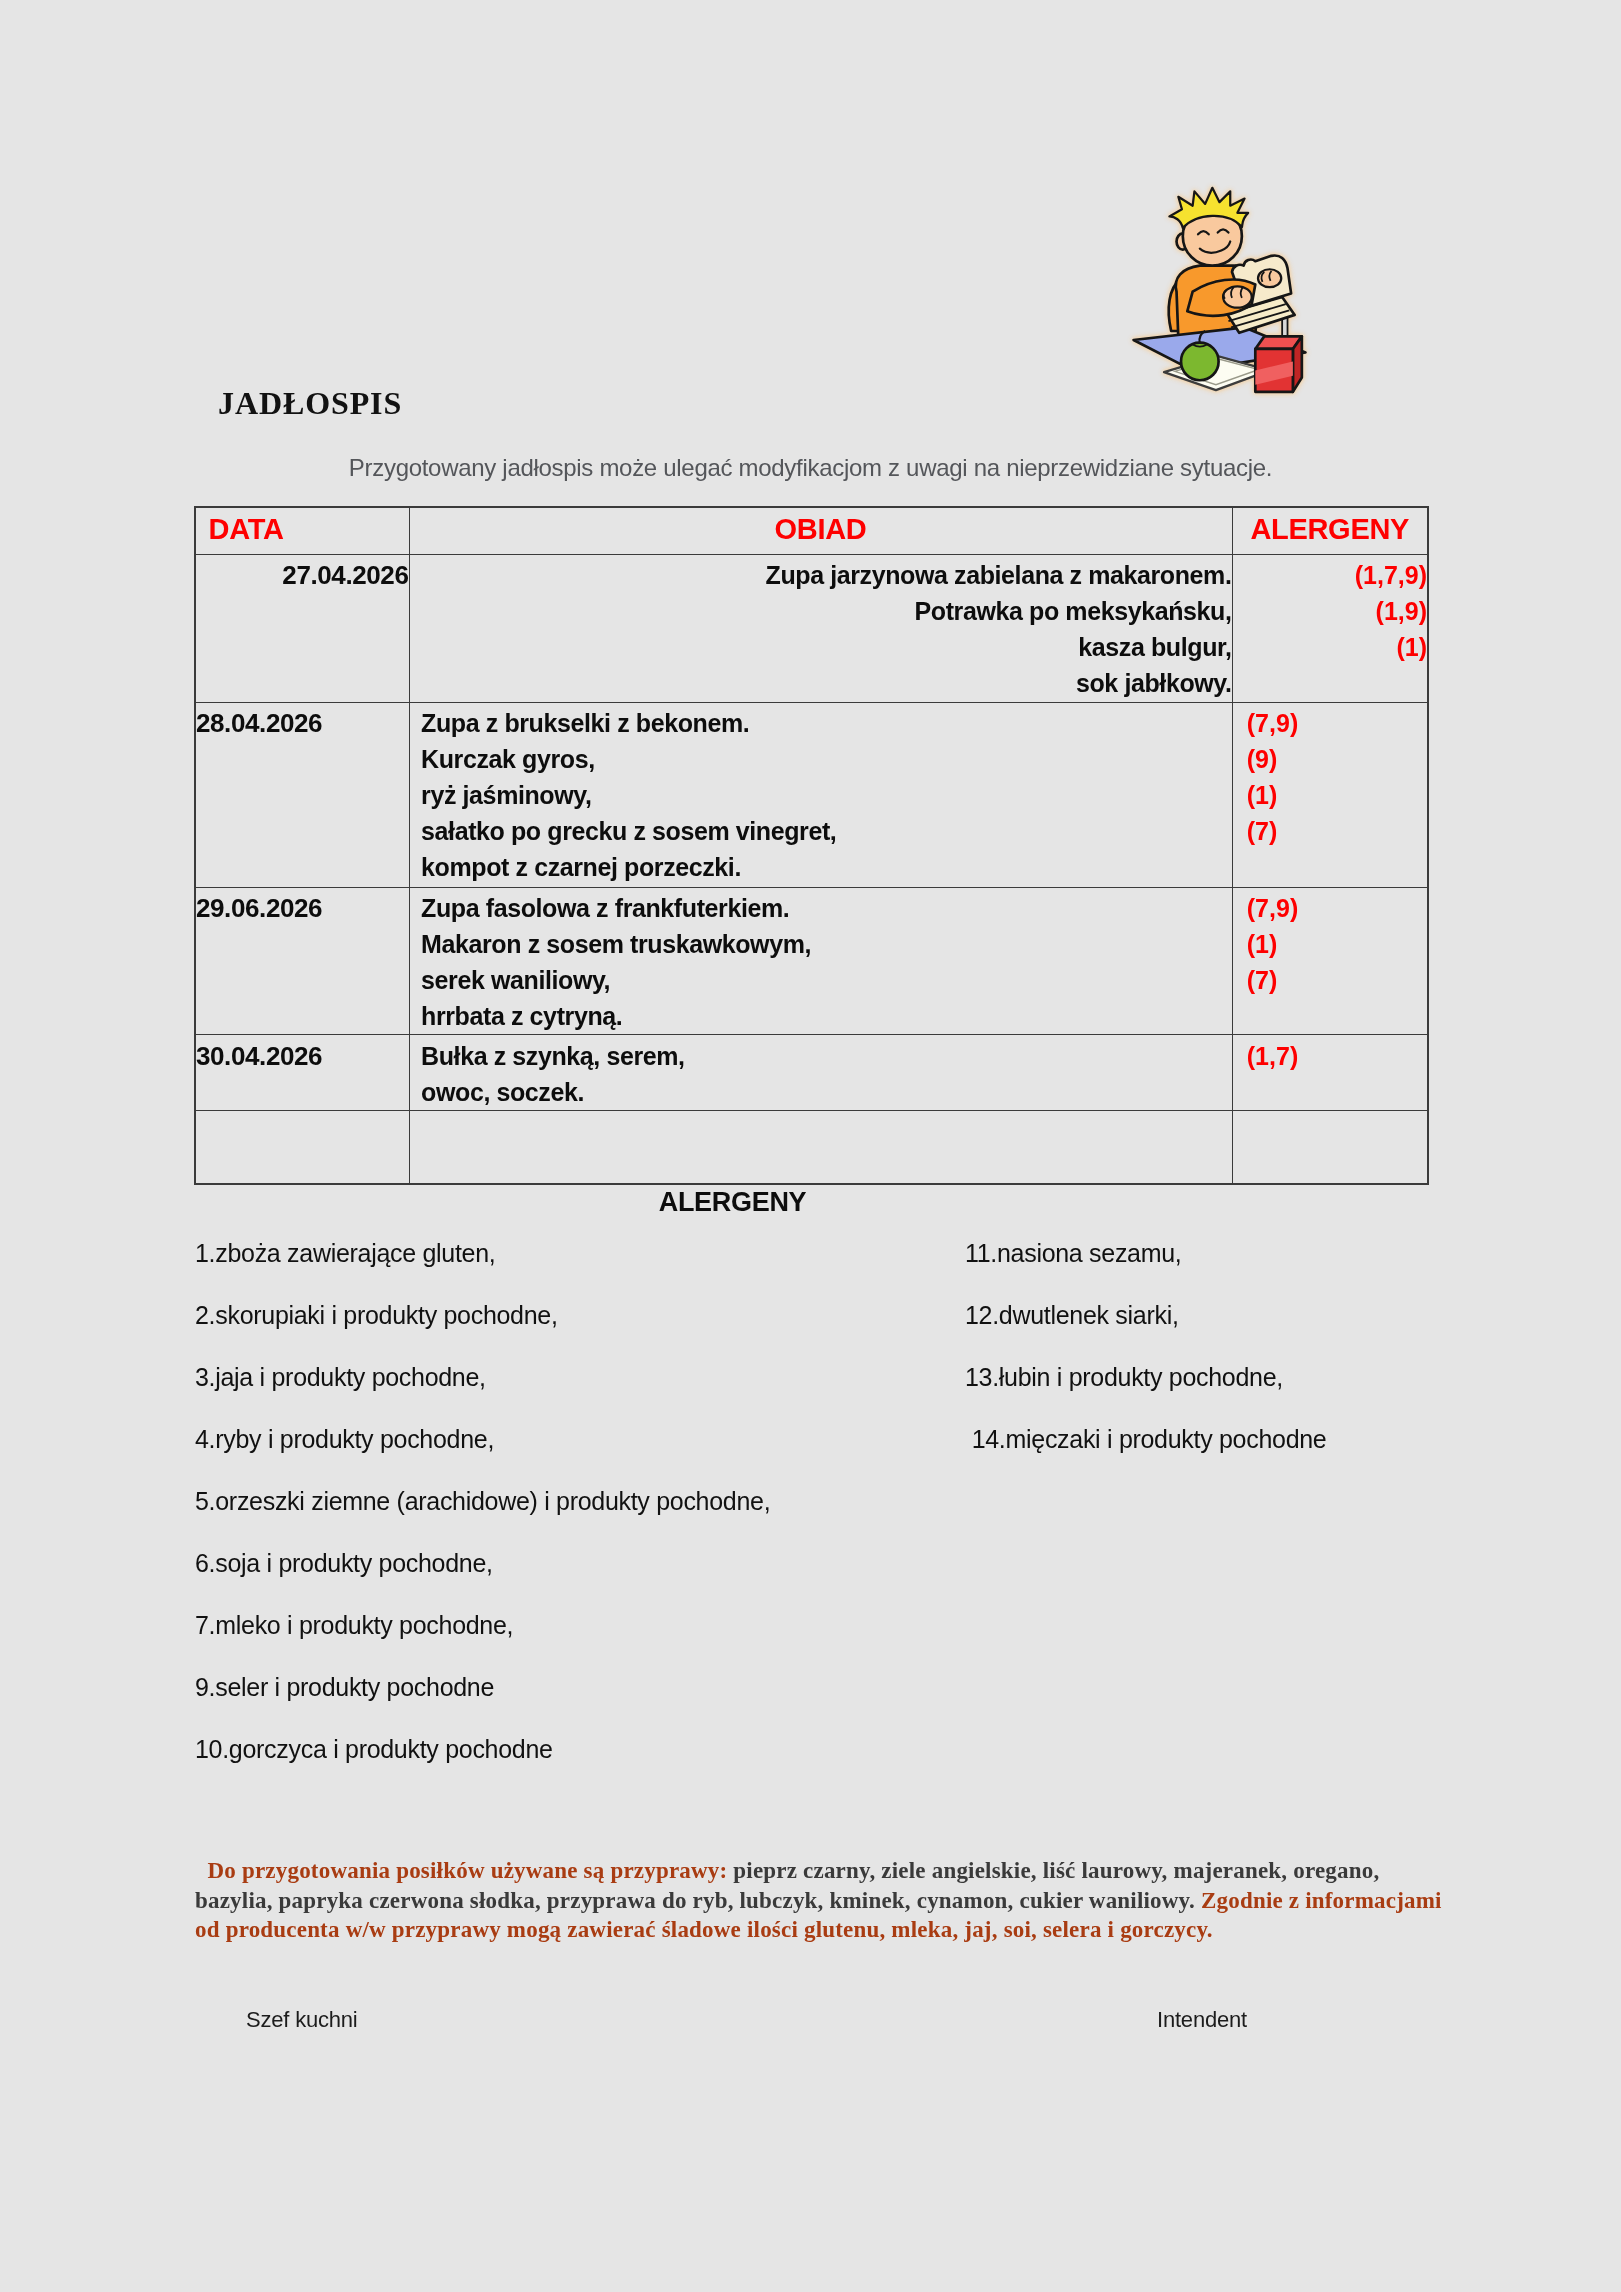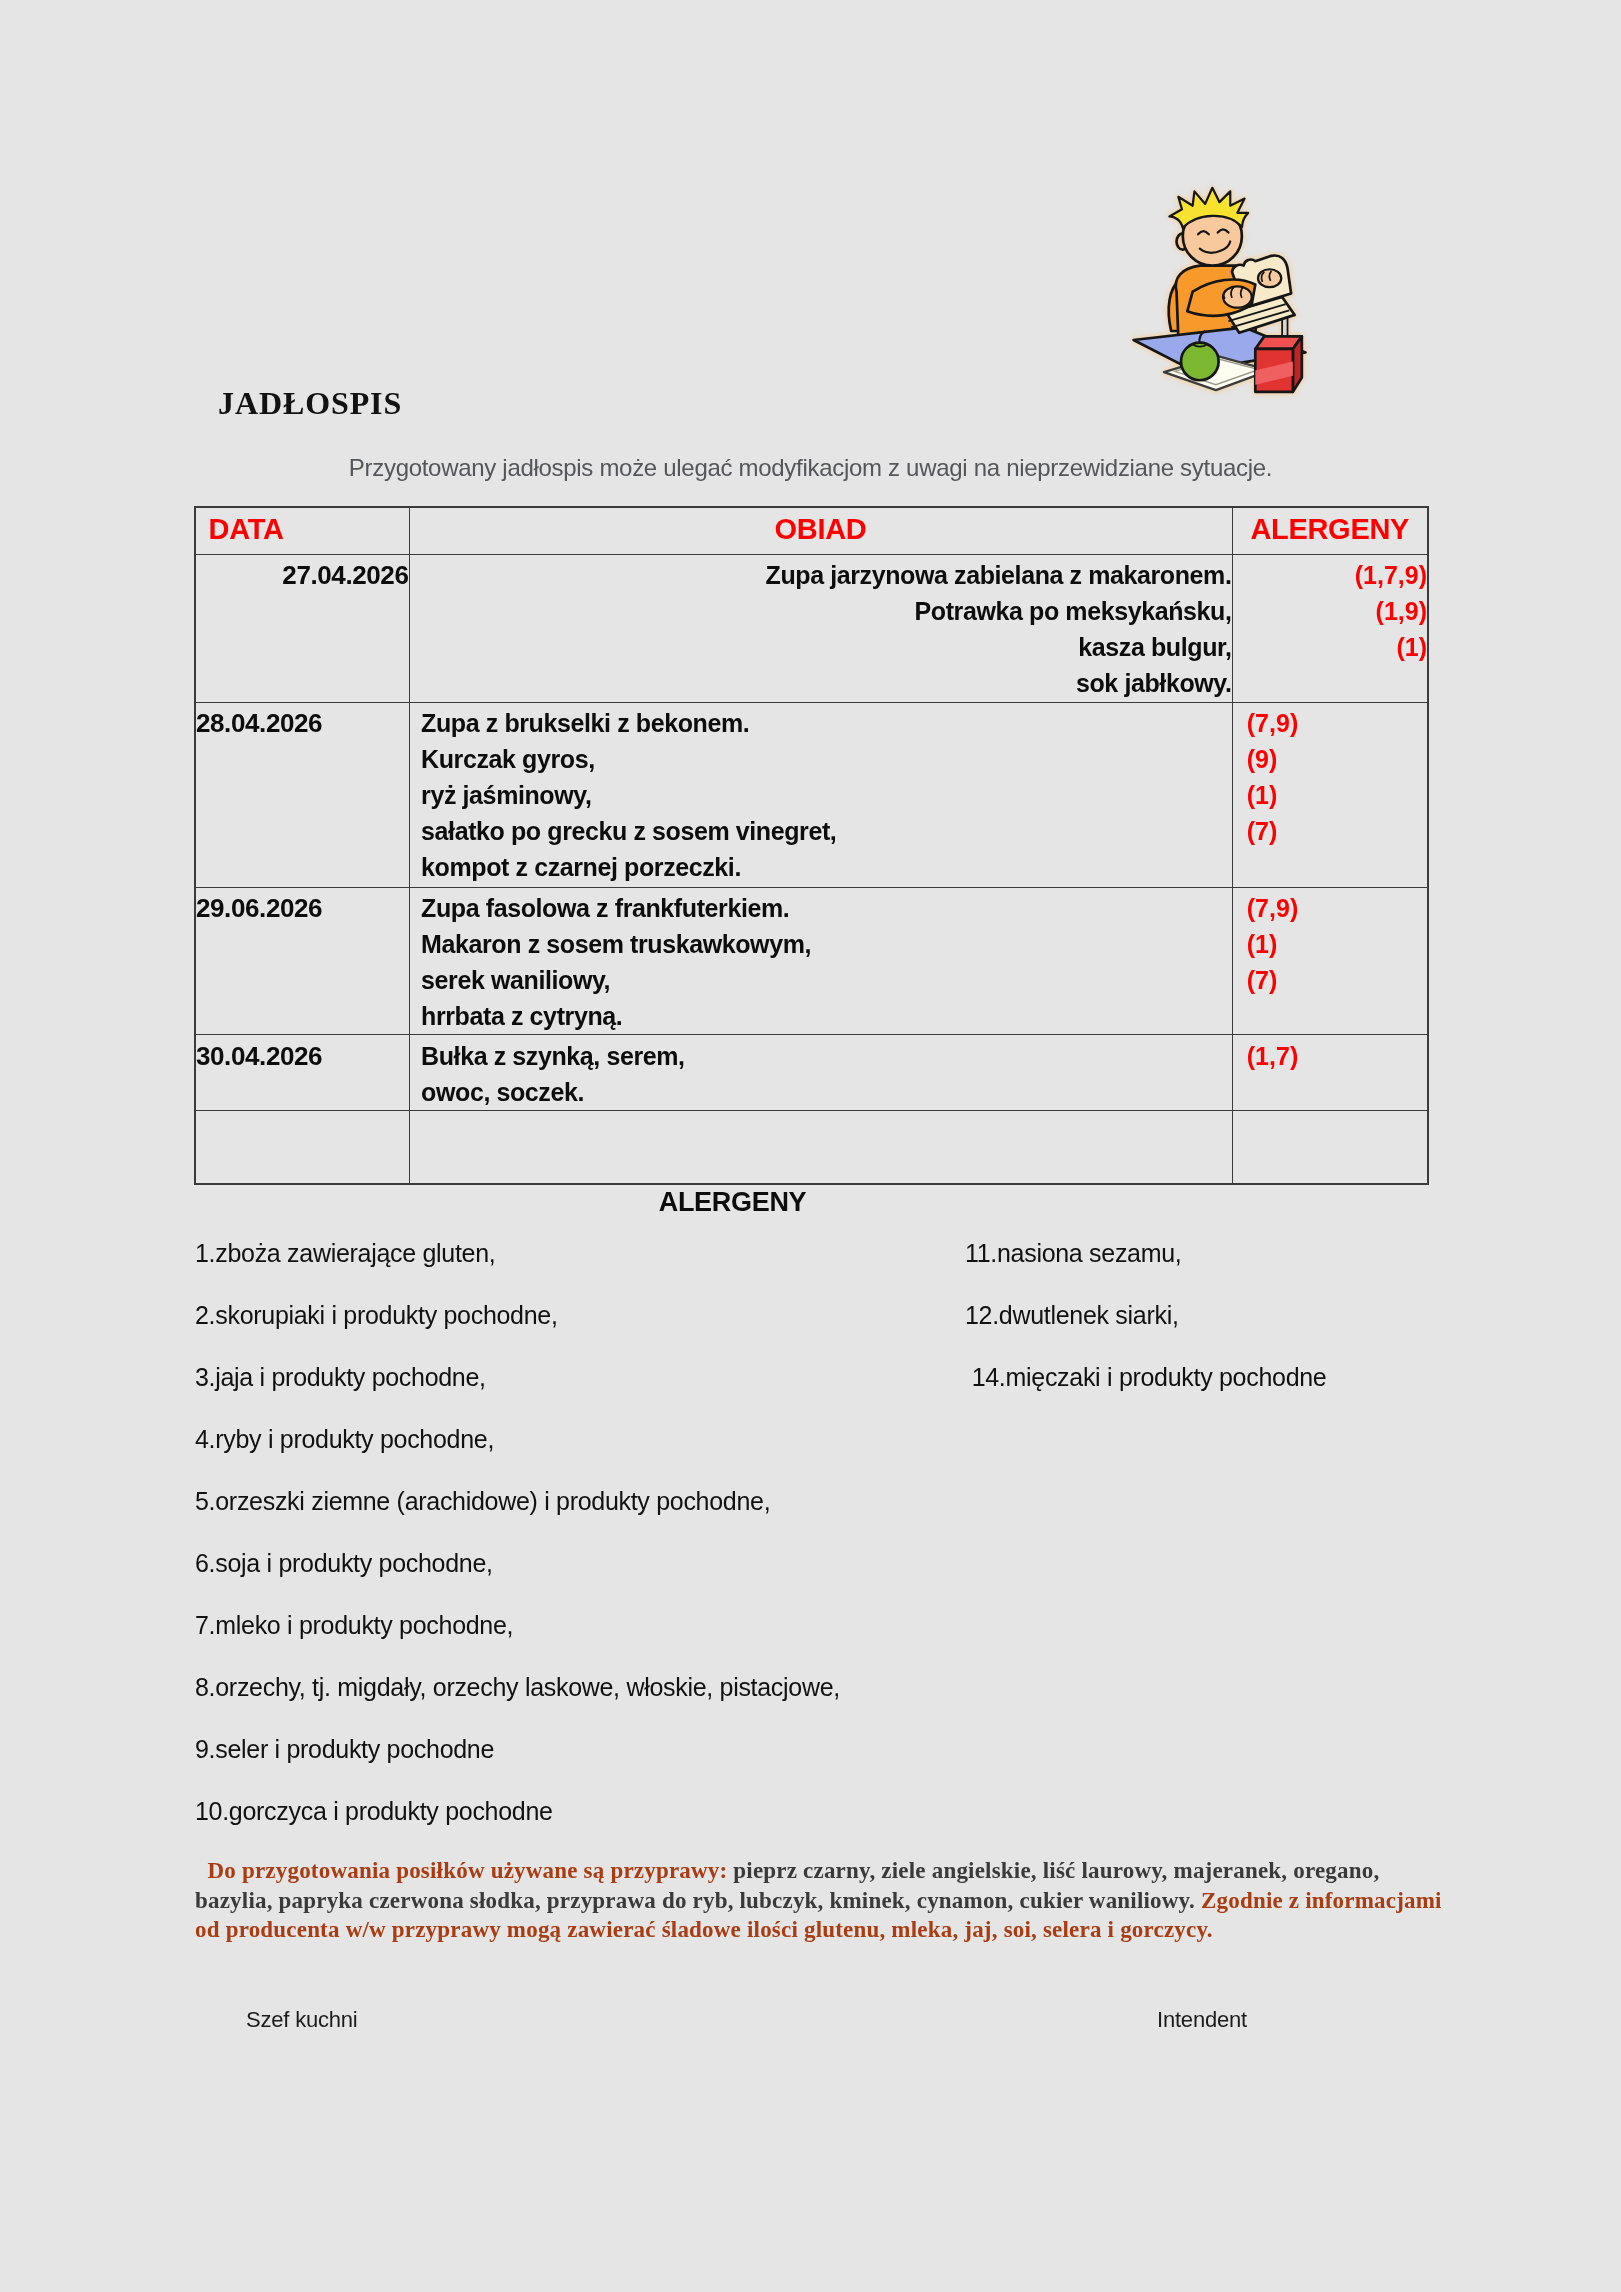--- a/index.html
+++ b/index.html
@@ -191,27 +191,27 @@
 
   <div class="alg-heading">ALERGENY</div>
   <div id="alg-left" class="alg-col alg-col-left">
       <div class="alg-item">1.zboża zawierające gluten,</div>
       <div class="alg-item">2.skorupiaki i produkty pochodne,</div>
       <div class="alg-item">3.jaja i produkty pochodne,</div>
       <div class="alg-item">4.ryby i produkty pochodne,</div>
       <div class="alg-item">5.orzeszki ziemne (arachidowe) i produkty pochodne,</div>
       <div class="alg-item">6.soja i produkty pochodne,</div>
       <div class="alg-item">7.mleko i produkty pochodne,</div>
-      <div class="alg-item">8.orzechy, tj. migdały, orzechy laskowe, włoskie, pistacjowe,</div>
       <div class="alg-item">9.seler i produkty pochodne</div>
       <div class="alg-item">10.gorczyca i produkty pochodne</div>
     </div>
   <div id="alg-right" class="alg-col alg-col-right">
       <div class="alg-item">11.nasiona sezamu,</div>
       <div class="alg-item">12.dwutlenek siarki,</div>
+      <div class="alg-item">13.łubin i produkty pochodne,</div>
       <div class="alg-item"> 14.mięczaki i produkty pochodne</div>
     </div>
 
   <p class="spices"><span class="red">Do przygotowania posiłków używane są przyprawy:</span><span class="dark"> pieprz czarny, ziele angielskie, liść laurowy, majeranek, oregano, bazylia, papryka czerwona słodka, przyprawa do ryb, lubczyk, kminek, cynamon, cukier waniliowy. </span><span class="red">Zgodnie z informacjami od producenta w/w przyprawy mogą zawierać śladowe ilości glutenu, mleka, jaj, soi, selera i gorczycy.</span></p>
 
   <div class="sig sig-left">Szef kuchni</div>
   <div class="sig sig-right">Intendent</div>
 
 </div>
 

